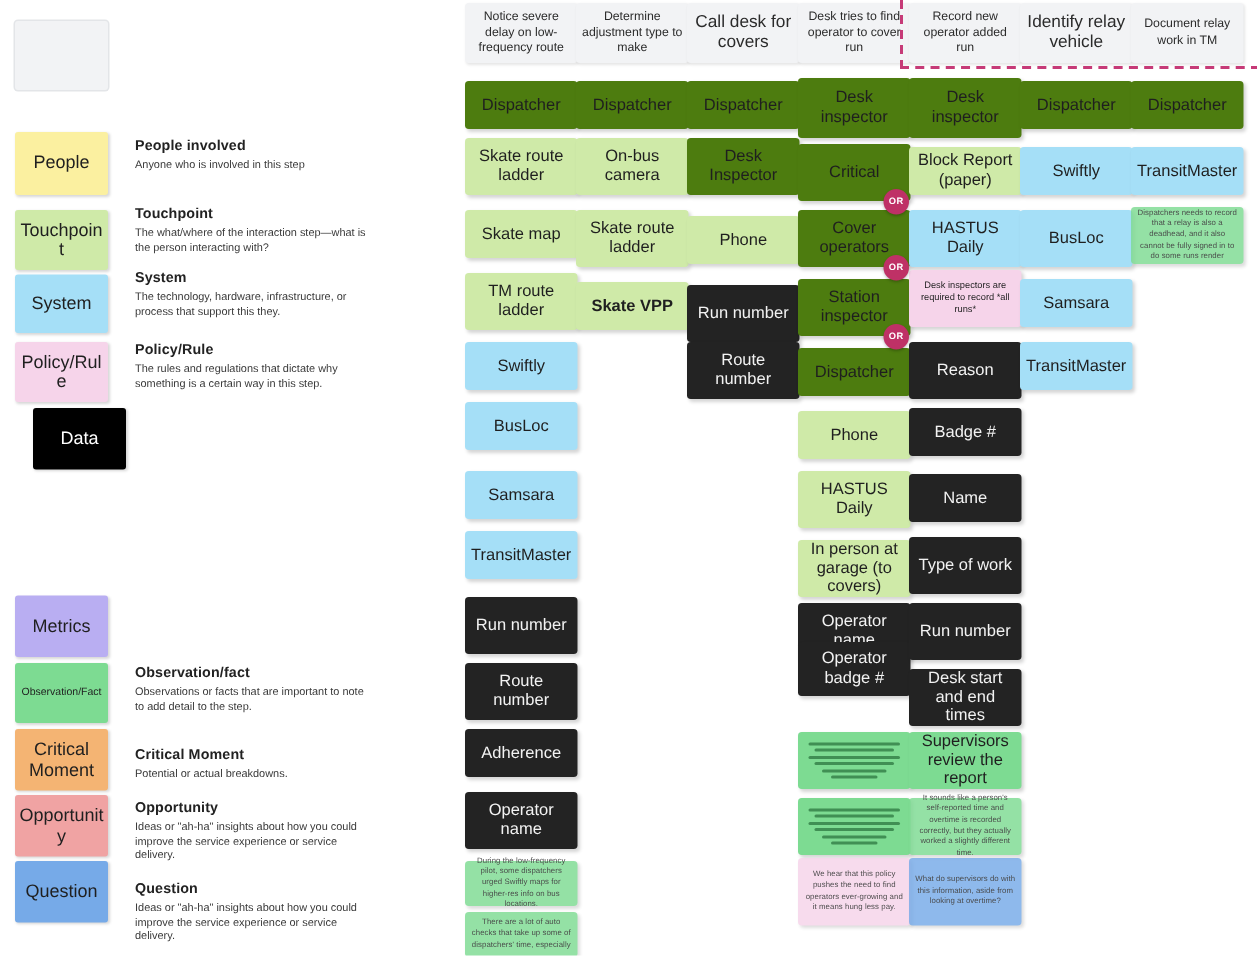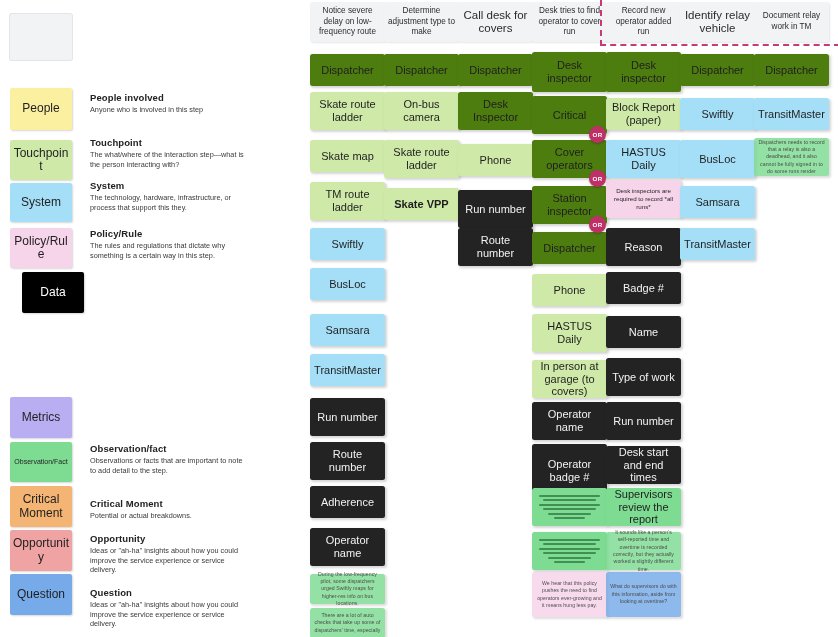--- a/index.html
+++ b/index.html
@@ -275,21 +275,21 @@
         </div>
         <div class="card touch" style="top: 314px; height: 38px;">
           <span>HASTUS Daily</span>
         </div>
         <div class="card touch" style="top: 360px; height: 38px;">
           <span>In person at garage (to covers)</span>
         </div>
         <div class="card data" style="top: 402px; height: 38px;">
           <span>Operator name</span>
         </div>
-        <div class="card data" style="top: 444px; height: 53px;">
+        <div class="card data" style="top: 428px; height: 36px;">
           <span>Operator badge #</span>
         </div>
         <div class="card obs redact" style="top: 488px; height: 38px;">
           <i></i>
           <i class="s1"></i>
           <i></i>
           <i class="s1"></i>
           <i class="s2"></i>
           <i class="s3"></i>
         </div>

